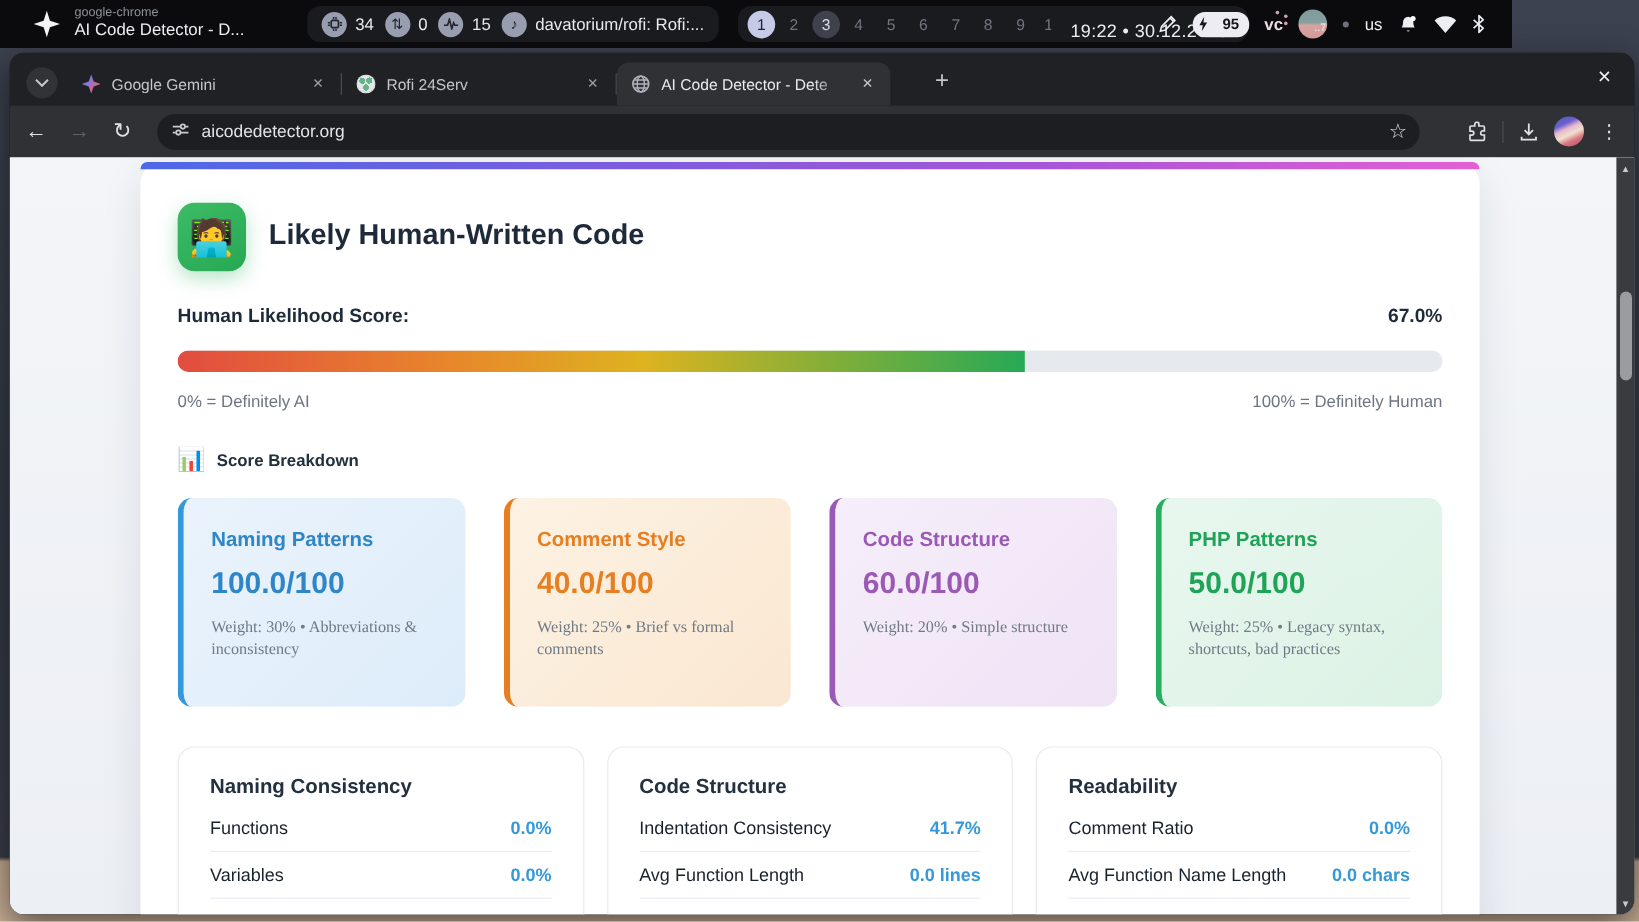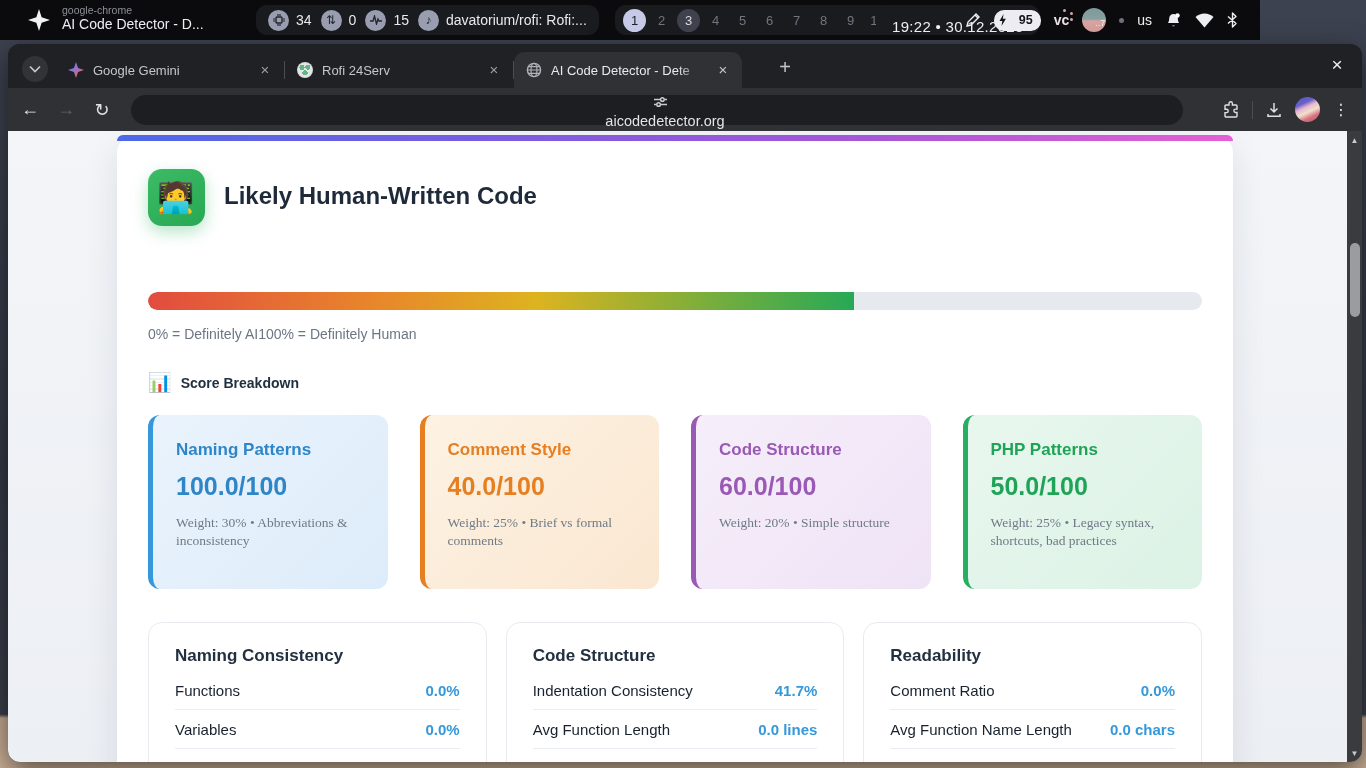--- a/index.html
+++ b/index.html
@@ -77,21 +77,21 @@
   .newtab { position:absolute; left:765px; top:11px; width:24px; height:24px; color:#c3c7cc; font-size:20px;
     display:flex; align-items:center; justify-content:center; font-weight:300; }
   .win-close { position:absolute; right:12px; top:8px; width:26px; height:26px; color:#eceef1; font-size:19px;
     display:flex; align-items:center; justify-content:center; }
 
   .toolbar { position:relative; height:43px; background:#303134; display:flex; align-items:center; }
   .nav-btn { width:28px; height:28px; display:flex; align-items:center; justify-content:center;
     font-size:18px; color:#dfe1e5; margin-left:8px; }
   .nav-btn.disabled { color:#5d6167; }
   .omnibox { position:absolute; left:123px; top:7px; width:1052px; height:30px; background:#1d1e21;
-    border-radius:15px; display:flex; align-items:center; padding:0 6px 0 12px;flex-direction:column; }
+    border-radius:15px; display:flex; align-items:center; padding:0 6px 0 12px; }
   .omnibox .url { flex:1; color:#e2e4e8; font-size:14.5px; margin-left:10px; }
   .ob-star { width:24px; height:24px; display:flex; align-items:center; justify-content:center;
     color:#dfe1e5; font-size:17px; }
   .tb-right { position:absolute; right:8px; top:0; height:43px; display:flex; align-items:center; gap:8px; }
   .tb-icon { width:26px; height:26px; display:flex; align-items:center; justify-content:center; color:#dfe1e5; }
   .tb-sep { width:1px; height:18px; background:#4a4d52; }
   .tb-avatar { width:25px; height:25px; border-radius:50%;
     background:linear-gradient(155deg,#4f5ac2 0%,#6a5fcb 28%,#e7b9cd 42%,#f0e0cc 58%,#d97383 75%,#b4515e 100%); }
   .kebab { font-size:16px; color:#dfe1e5; letter-spacing:0; }
 
@@ -116,21 +116,21 @@
   .result-title { position:absolute; left:107px; top:47px; font-size:24px; font-weight:bold; color:#1e2a3a; }
 
   .score-row { position:absolute; left:31px; top:120px; width:1054px; display:flex; justify-content:space-between; }
   .score-label { font-size:16px; font-weight:bold; color:#1e2a3a; }
   .score-value { font-size:16px; font-weight:bold; color:#1e2a3a; }
 
   .progress { position:absolute; left:31px; top:157px; width:1054px; height:18px; border-radius:9px; background:#e6eaee; overflow:hidden; }
   .progress-fill { height:100%; border-radius:9px 0 0 9px;
     background:linear-gradient(90deg,#e24c3f 0%,#e8862b 32%,#ddb31f 55%,#7fae3a 78%,#27a956 100%); }
 
-  .scale-row { position:absolute; left:31px; top:191px; width:1054px; display:flex; }
+  .scale-row { position:absolute; left:31px; top:191px; width:1054px; display:flex; justify-content:space-between; }
   .scale-row span { font-size:14px; color:#6c7683; }
 
   .bd-heading { position:absolute; left:31px; top:236px; display:flex; align-items:center; gap:9px; }
   .bd-heading .emj { font-size:19px; }
   .bd-heading .txt { font-size:14px; font-weight:bold; color:#21303f; }
 
   .bd-grid { position:absolute; left:31px; top:280px; width:1054px; display:grid;
     grid-template-columns:repeat(4,1fr); gap:32px; }
   .bd-card { height:174px; border-radius:12px; padding:25px 20px 0 23px; border-left-style:solid; border-left-width:5px; }
   .bd-card .t { font-size:17px; font-weight:bold; }
@@ -319,20 +319,24 @@
   <div class="content">
 
     <div class="main-card">
       <div class="grad-strip"></div>
 
       <div class="result-icon">
         <span>🧑‍💻</span>
       </div>
       <div class="result-title">Likely Human-Written Code</div>
 
+      <div class="score-row">
+        <span class="score-label">Human Likelihood Score:</span>
+        <span class="score-value">67.0%</span>
+      </div>
 
       <div class="progress">
         <div class="progress-fill" style="width: 67%;"></div>
       </div>
 
       <div class="scale-row">
         <span>0% = Definitely AI</span>
         <span>100% = Definitely Human</span>
       </div>
 

